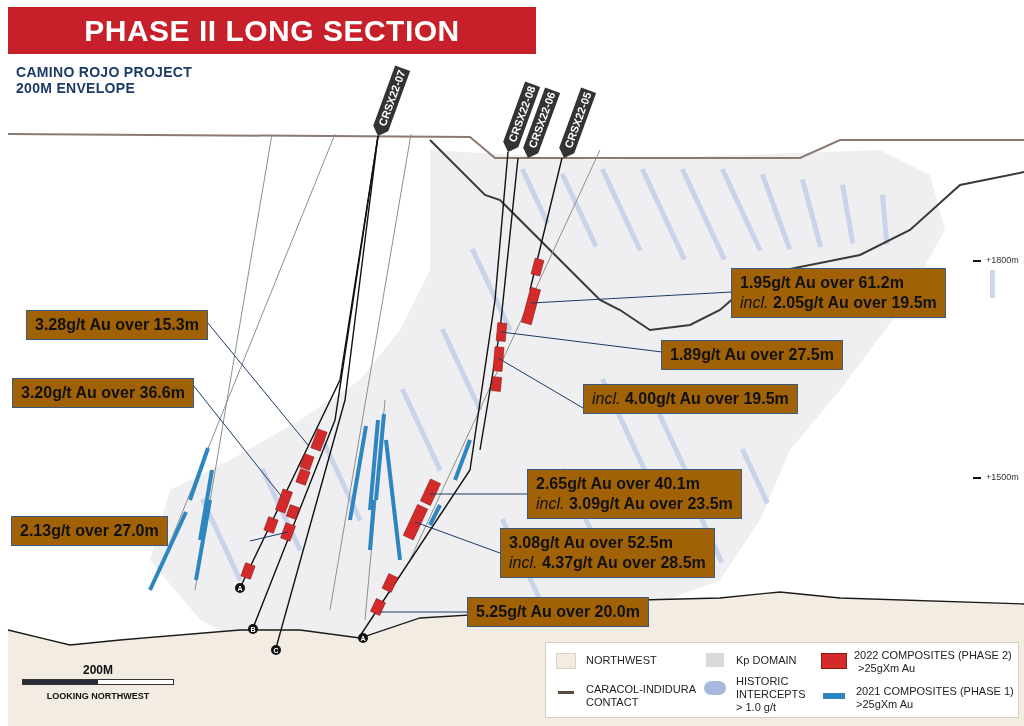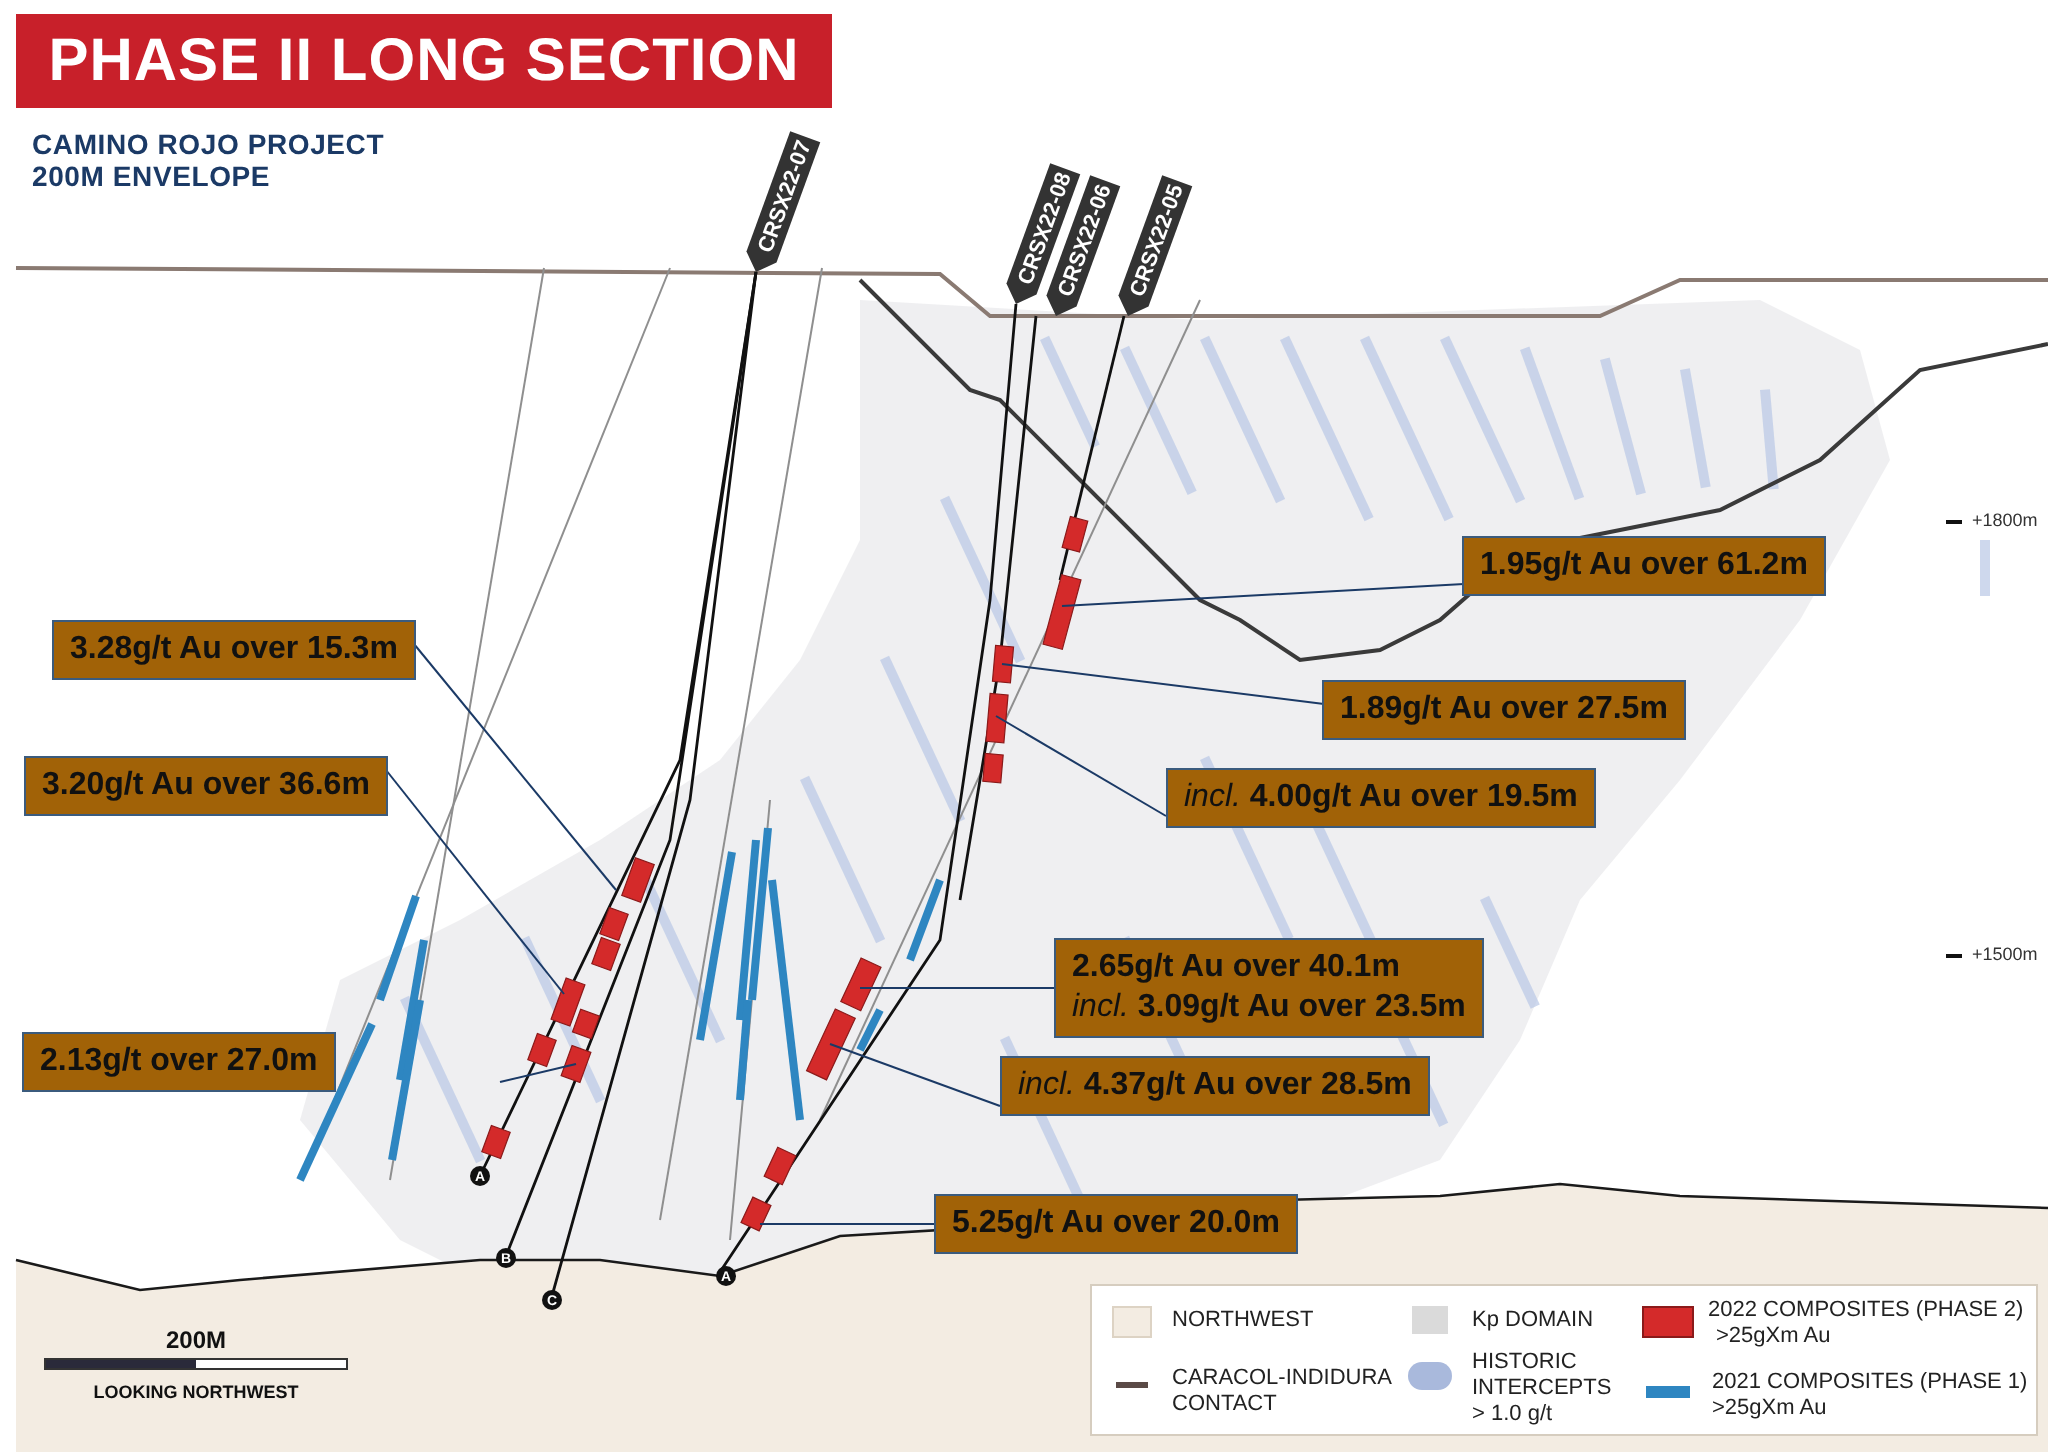--- a/index.html
+++ b/index.html
@@ -1,18 +1,18 @@
 <!DOCTYPE html>
 <html><head>
 <meta charset="utf-8">
 <style>
   html, body { margin: 0; padding: 0; }
   body { width: 1024px; height: 726px; position: relative; overflow: hidden; background: #ffffff; font-family: "Liberation Sans", sans-serif; }
   .abs { position: absolute; }
-  #title-banner { left: 8px; top: 7px; width: 408px; height: 47px; background: #c8202a; color: #fff; font-weight: bold; font-size: 30px; letter-spacing: 0.5px; display: flex; align-items: center; justify-content: center; }
+  #title-banner { left: 8px; top: 7px; width: 528px; height: 47px; background: #c8202a; color: #fff; font-weight: bold; font-size: 30px; letter-spacing: 0.5px; display: flex; align-items: center; justify-content: center; }
   .subtitle { left: 16px; color: #1b3a66; font-weight: bold; font-size: 14px; line-height: 16px; letter-spacing: 0.3px; }
   #section-svg { position: absolute; left: 0; top: 0; }
   .callout { position: absolute; background: #a16207; border: 1.5px solid #3b5b7d; padding: 4px 8px; font-weight: bold; font-size: 16px; color: #111; line-height: 20px; white-space: nowrap; }
   .callout .incl { font-style: italic; font-weight: normal; }
   .elev { position: absolute; font-size: 9px; color: #333; }
   .elev::before { content: ""; display: inline-block; width: 8px; height: 2px; background: #111; margin-right: 5px; vertical-align: middle; }
   #scale { left: 22px; top: 663px; width: 152px; }
   #scale-label { text-align: center; font-weight: bold; font-size: 12px; color: #111; }
   #scale-bar { height: 4px; border: 1px solid #333; display: flex; margin-top: 2px; }
   #scale-bar .dark { width: 50%; background: #2a2a3a; }
@@ -161,20 +161,21 @@
       <text x="11" y="4" fill="#fff">CRSX22-05</text>
     </g>
   </g>
 </svg>
 
 <div class="elev" style="left:973px; top:255px;">+1800m</div>
 <div class="elev" style="left:973px; top:472px;">+1500m</div>
 
 <div class="callout" style="left:731px; top:268px;">
   <div>1.95g/t Au over 61.2m</div>
+  <div><span class="incl">incl.</span> <span>2.05g/t Au over 19.5m</span></div>
 </div>
 <div class="callout" style="left:26px; top:310px;">
   <div>3.28g/t Au over 15.3m</div>
 </div>
 <div class="callout" style="left:661px; top:340px;">
   <div>1.89g/t Au over 27.5m</div>
 </div>
 <div class="callout" style="left:12px; top:378px;">
   <div>3.20g/t Au over 36.6m</div>
 </div>
@@ -182,20 +183,21 @@
   <div><span class="incl">incl.</span> <span>4.00g/t Au over 19.5m</span></div>
 </div>
 <div class="callout" style="left:527px; top:469px;">
   <div>2.65g/t Au over 40.1m</div>
   <div><span class="incl">incl.</span> <span>3.09g/t Au over 23.5m</span></div>
 </div>
 <div class="callout" style="left:11px; top:516px;">
   <div>2.13g/t over 27.0m</div>
 </div>
 <div class="callout" style="left:500px; top:528px;">
+  <div>3.08g/t Au over 52.5m</div>
   <div><span class="incl">incl.</span> <span>4.37g/t Au over 28.5m</span></div>
 </div>
 <div class="callout" style="left:467px; top:597px;">
   <div>5.25g/t Au over 20.0m</div>
 </div>
 
 <div id="scale" class="abs">
   <div id="scale-label">200M</div>
   <div id="scale-bar">
       <div class="dark"></div>

